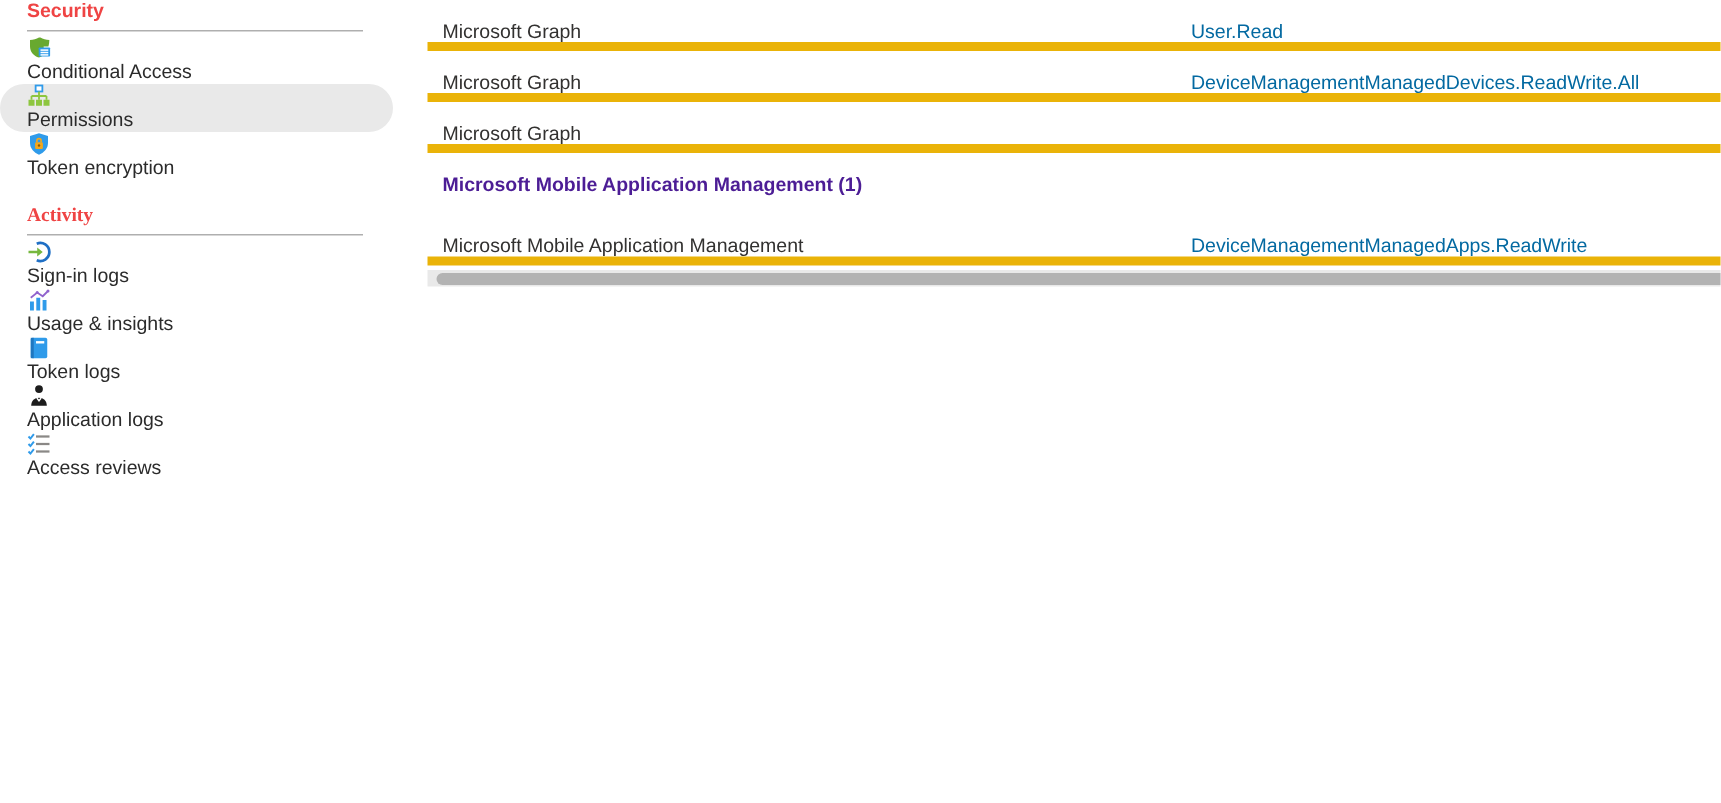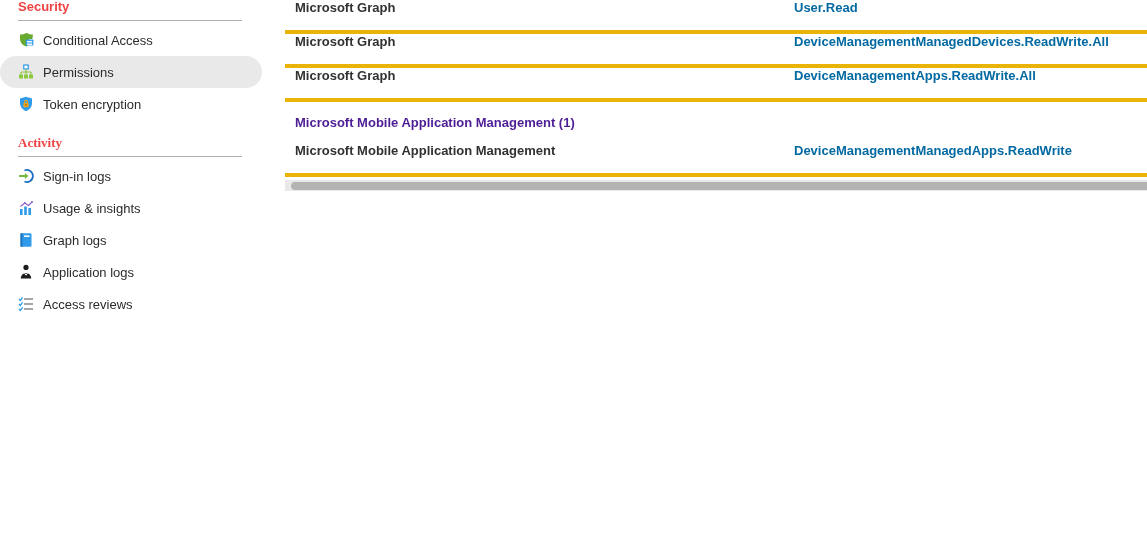--- a/index.html
+++ b/index.html
@@ -30,47 +30,47 @@
   }
   .sb-title.mt { margin-top: 16px; font-family: Liberation Serif, serif; }
   .sb-divider {
     height: 1px;
     background: #afafaf;
     margin: 0 20px 3px 18px;
   }
   .sb-item {
     height: 32px;
     display: flex;
-    align-items: center;
+    align-items: flex-start;
     padding-left: 18px;
     cursor: pointer;
+    flex-direction: column;
   }
   .sb-item.selected { background: #e9e9e9; border-radius: 16px; }
   .sb-item .ic {
     width: 16px; height: 16px;
     margin-right: 9px;
     flex: 0 0 16px;
     display: inline-flex;
   }
   .sb-item .ic svg { width: 16px; height: 16px; display: block; }
   .sb-item .lbl { color: #2b2b2b; white-space: nowrap; }
 
   
   .main {
     position: absolute;
     left: 285px; top: 0; right: 0;
     background: #fff;
   }
   .prow {
     height: 34px;
     display: flex;
-    align-items: flex-start;
+    align-items: flex-end;
     padding-left: 10px;
-    border-bottom: 4px solid #eab308;
-    font-weight: bold;
+    border-bottom: 6px solid #eab308;
   }
   .prow .res {
     width: 465px;
     flex: 0 0 465px;
     color: #323130;
     white-space: nowrap;
     overflow: hidden;
   }
   .perm-link {
     color: #0369a1;
@@ -187,21 +187,21 @@
     </div>
 
     <div class="sb-item">
       <span class="ic">
         <svg viewBox="0 0 16 16">
           <rect x="2.5" y="1.2" width="11" height="13.6" rx="1.2" fill="#2f9bea"></rect>
           <rect x="2.5" y="1.2" width="2" height="13.6" fill="#holder" style="fill:#1f77c0"></rect>
           <rect x="6" y="3.4" width="5.5" height="1.6" fill="#ffffff"></rect>
         </svg>
       </span>
-      <span class="lbl">Graph logs</span>
+      <span class="lbl">Token logs</span>
     </div>
 
     <div class="sb-item">
       <span class="ic">
         <svg viewBox="0 0 16 16">
           <circle cx="8" cy="3.4" r="2.6" fill="#1d1d1d"></circle>
           <path d="M2.8 14.5c0-3.4 2.3-5.3 5.2-5.3s5.2 1.9 5.2 5.3z" fill="#1d1d1d"></path>
           <path d="M6.6 9.4L8 11.2l1.4-1.8" fill="none" stroke="#ffffff" stroke-width="1"></path>
         </svg>
       </span>
@@ -236,21 +236,20 @@
     <a class="perm-link">User.Read</a>
   </div>
 
   <div class="prow">
     <span class="res">Microsoft Graph</span>
     <a class="perm-link">DeviceManagementManagedDevices.ReadWrite.All</a>
   </div>
 
   <div class="prow">
     <span class="res">Microsoft Graph</span>
-    <a class="perm-link">DeviceManagementApps.ReadWrite.All</a>
   </div>
 
   <div class="group-header">Microsoft Mobile Application Management (1)</div>
 
   <div class="prow last">
     <span class="res">Microsoft Mobile Application Management</span>
     <a class="perm-link">DeviceManagementManagedApps.ReadWrite</a>
   </div>
 
   <div class="hscrollbar">

